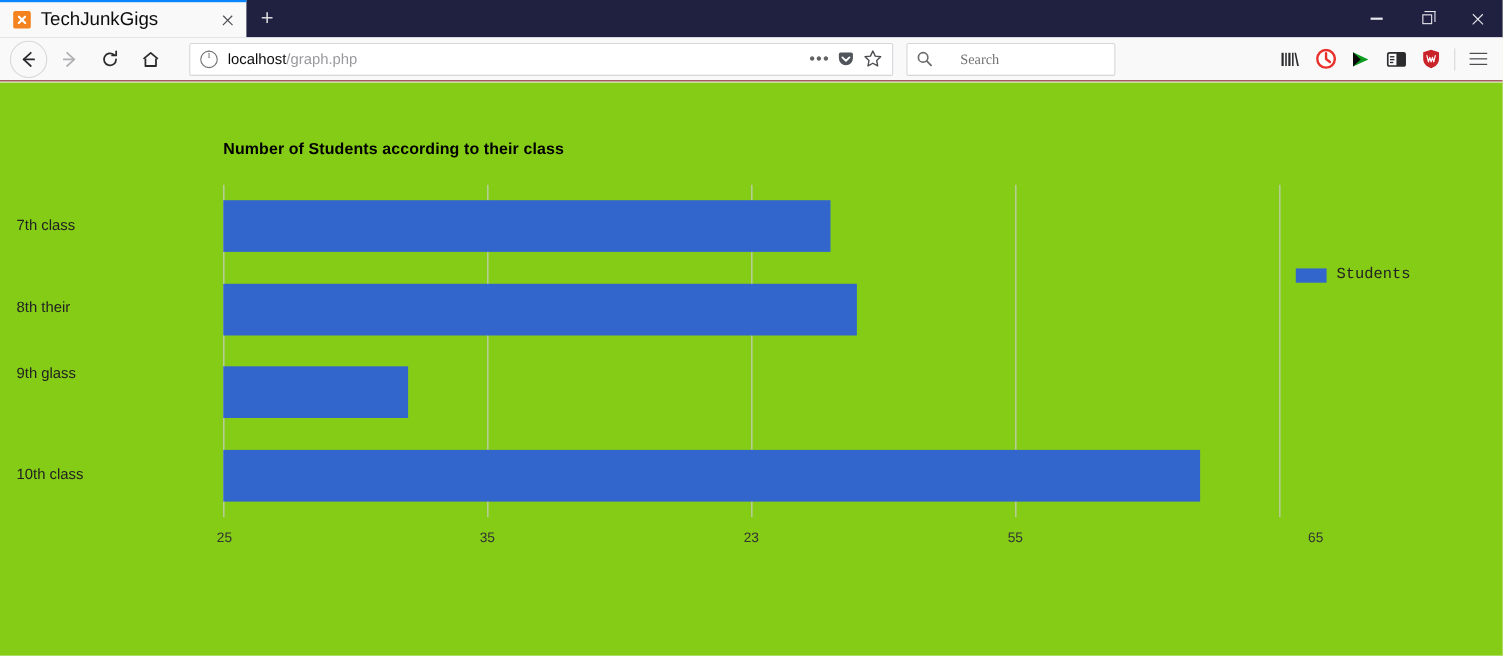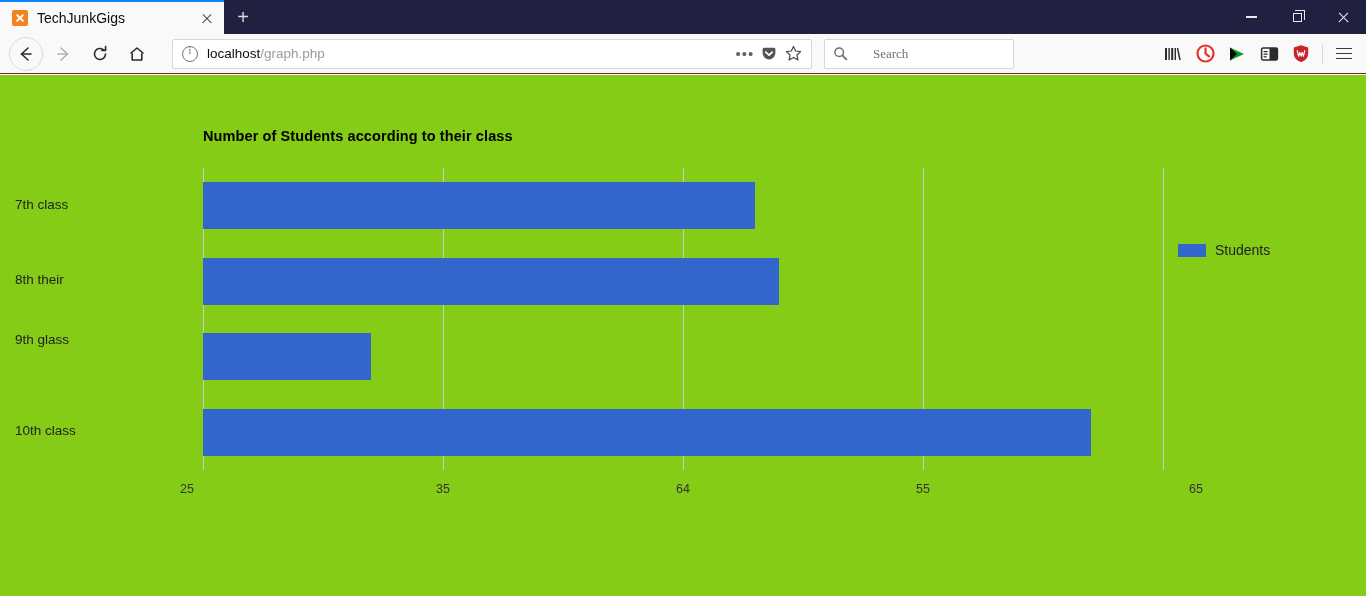--- a/index.html
+++ b/index.html
@@ -32,21 +32,21 @@
   }
   .tab-favicon::before, .tab-favicon::after {
     content: ""; position: absolute;
     left: 3px; top: 7px; width: 10px; height: 2.2px;
     background: #fff; border-radius: 1px;
   }
   .tab-favicon::before { transform: rotate(45deg); }
   .tab-favicon::after  { transform: rotate(-45deg); }
   .tab-title {
     flex: 1 1 auto;
-    font-size: 14px; color: #0c0c0d;
+    font-size: 17px; color: #0c0c0d;
     margin-left: 9px;
     white-space: nowrap; overflow: hidden; text-overflow: ellipsis;
   }
   .tab-close {
     width: 22px; height: 22px; flex: 0 0 22px;
     position: relative; cursor: pointer;
   }
   .tab-close::before, .tab-close::after {
     content: ""; position: absolute; left: 5px; top: 10.5px;
     width: 12px; height: 1.4px; background: #4a4a4f;
@@ -170,21 +170,21 @@
   .gridline { position: absolute; top: 0; width: 1px; height: 302px; background: #ccc; }
   .bar { position: absolute; height: 47px; background: #3366cc; }
   .ytick {
     position: absolute; right: 0; width: 180px;
     text-align: left; font-size: 13.5px; color: #222;
   }
   .xtick {
     position: absolute; width: 80px; text-align: center;
     font-size: 12.5px; color: #333;
   }
-  .legend { position: absolute; left: 1178px; top: 167px; display: flex; align-items: center; }
+  .legend { position: absolute; left: 1178px; top: 167px; display: flex; align-items: center; font-family: Liberation Mono, monospace; }
   .legend-swatch { width: 28px; height: 13px; background: #3366cc; }
   .legend-label { margin-left: 9px; font-size: 14px; color: #222; }
 </style>
 </head>
 <body>
 
 <div class="titlebar">
 
   <div class="tab">
     <div class="tab-favicon"></div>
@@ -328,23 +328,23 @@
         <div class="bar" title="10th class: 62" style="left: 0px; width: 888px; top: 240.75px; background: rgb(51, 102, 204);"></div>
       </div>
 
     <div id="yticks">
         <div class="ytick" style="left: 15px; top: 121.75px;">7th class</div>
         <div class="ytick" style="left: 15px; top: 197.25px;">8th their</div>
         <div class="ytick" style="left: 15px; top: 257px;">9th glass</div>
         <div class="ytick" style="left: 15px; top: 348.25px;">10th class</div>
       </div>
     <div id="xticks">
-        <div class="xtick" style="left: 147px; top: 407px;">25</div>
+        <div class="xtick" style="left: 164px; top: 407px;">25</div>
         <div class="xtick" style="left: 403px; top: 407px;">35</div>
-        <div class="xtick" style="left: 643px; top: 407px;">64</div>
+        <div class="xtick" style="left: 643px; top: 407px;">23</div>
         <div class="xtick" style="left: 883px; top: 407px;">55</div>
         <div class="xtick" style="left: 1123px; top: 407px; text-align: right;">65</div>
       </div>
 
     <div class="legend">
       <div class="legend-swatch" style="background: rgb(51, 102, 204);"></div>
       <div class="legend-label">Students</div>
     </div>
   </div>
 </div>

